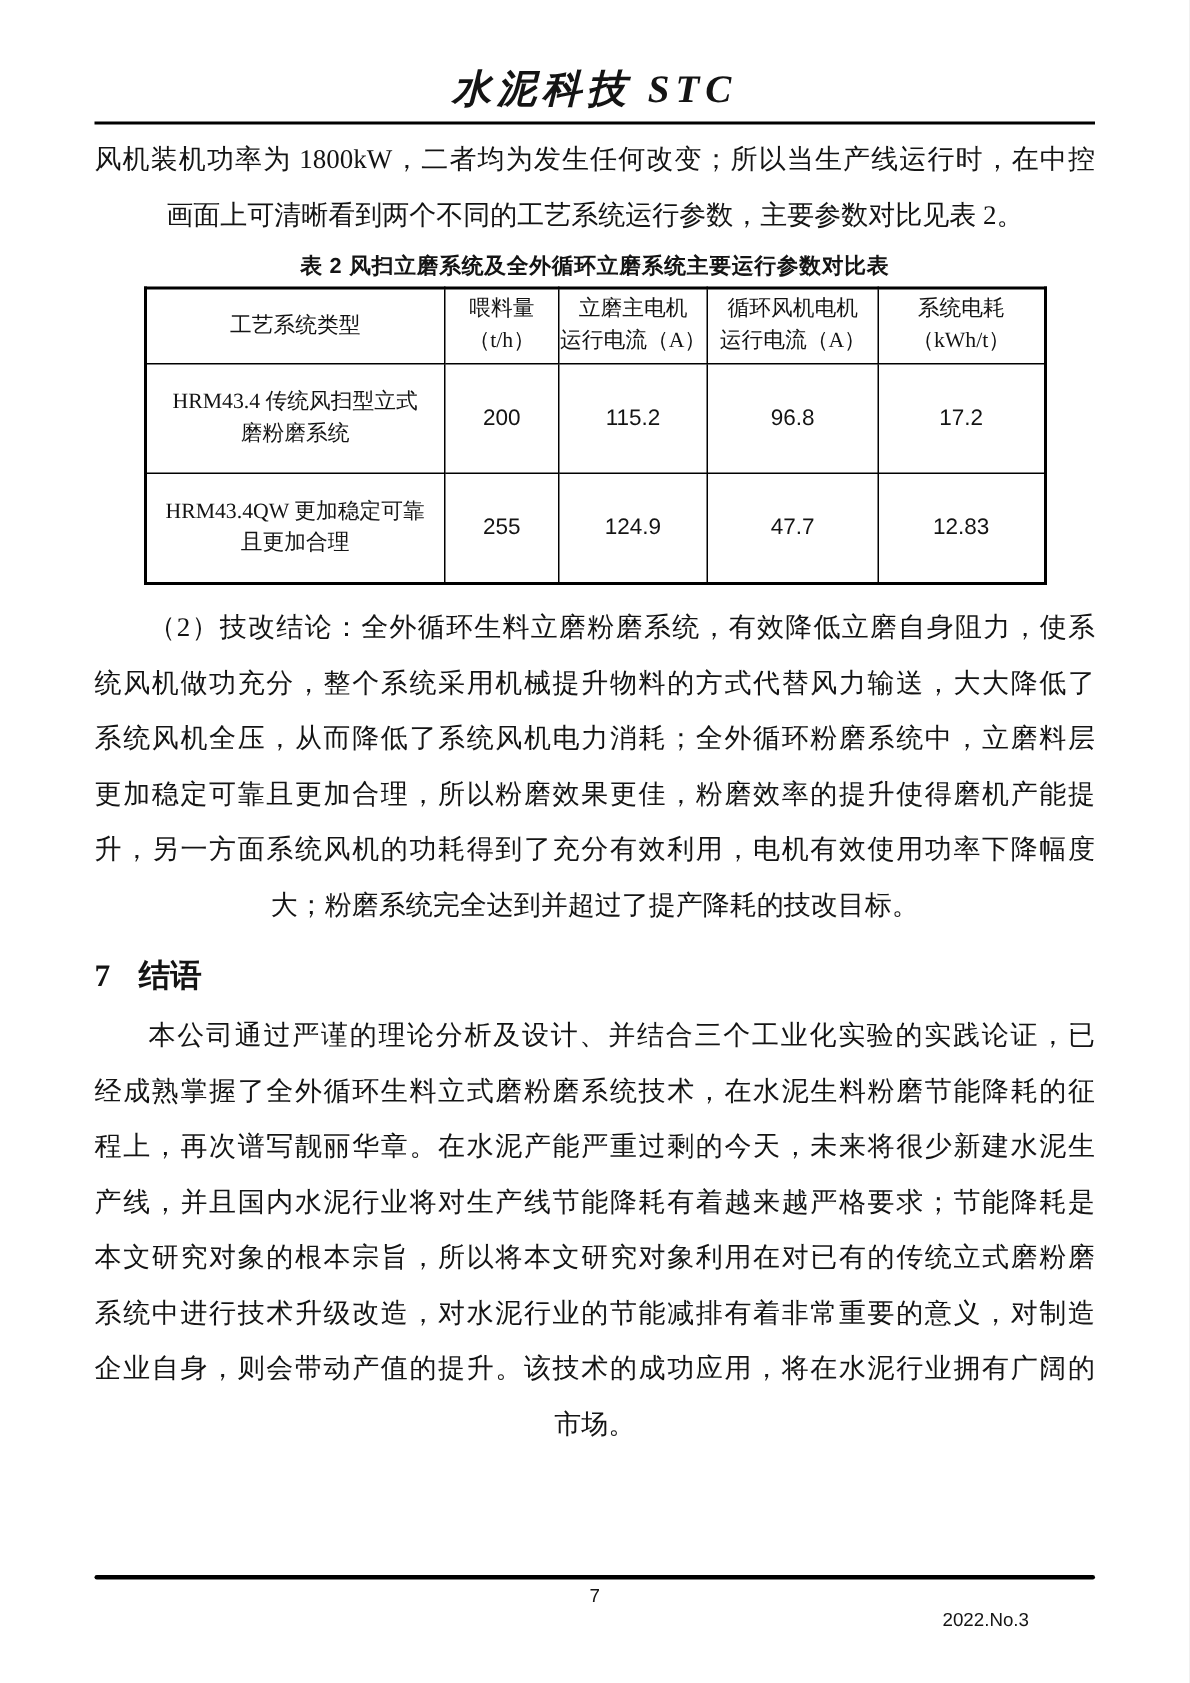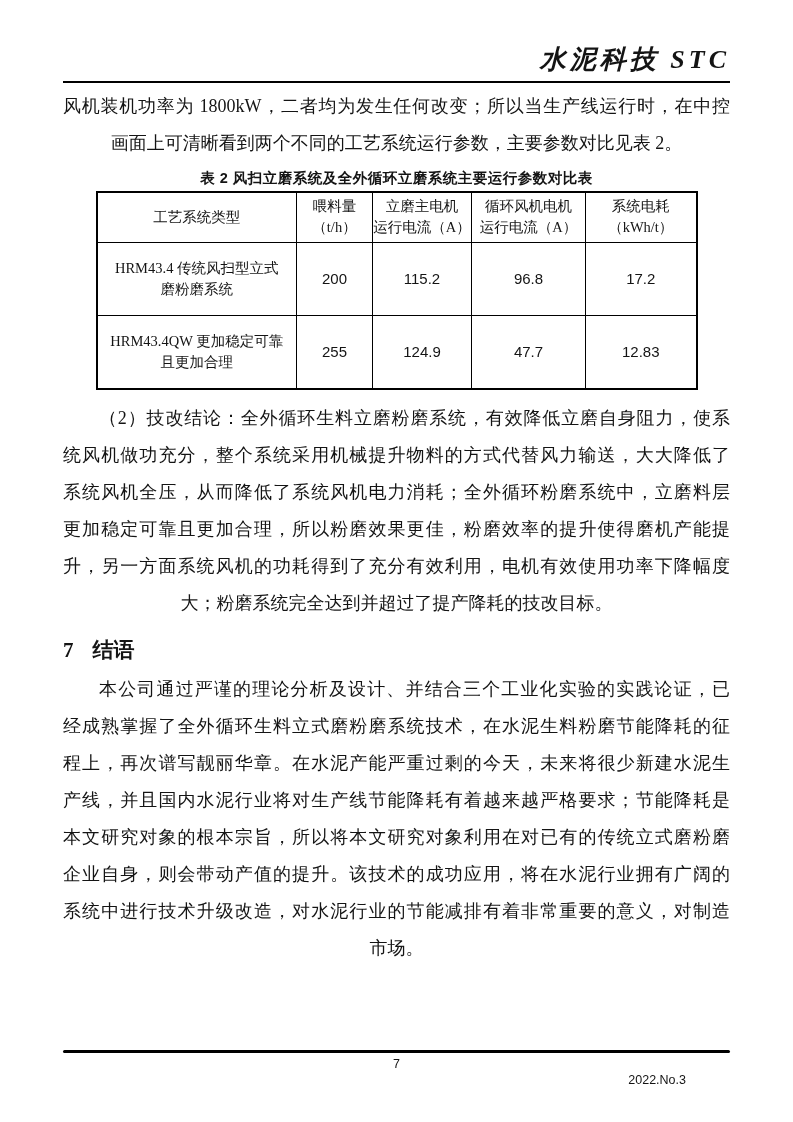--- a/index.html
+++ b/index.html
@@ -12,21 +12,21 @@
     background: #ffffff;
     color: #141414;
     font-family: "Liberation Serif", "DejaVu Serif", serif;
     overflow: hidden;
   }
   .doc-header {
     margin: 0 63px;
     padding-top: 44px;
     padding-bottom: 5px;
     border-bottom: 2.5px solid #000;
-    text-align: right;
+    text-align: center;
   }
   .journal-title {
     font-size: 26px;
     line-height: 32px;
     font-weight: bold;
     font-style: italic;
     letter-spacing: 4px;
   }
   .body-area { margin: 0 63px; }
   .para { font-size: 18px; line-height: 37px; }
@@ -166,22 +166,22 @@
     <div class="section-heading">
       <span class="hnum">7</span><span>结语</span>
     </div>
 
     <div class="para p3">
       <div class="ln j ind">本公司通过严谨的理论分析及设计、并结合三个工业化实验的实践论证，已</div>
       <div class="ln j">经成熟掌握了全外循环生料立式磨粉磨系统技术，在水泥生料粉磨节能降耗的征</div>
       <div class="ln j">程上，再次谱写靓丽华章。在水泥产能严重过剩的今天，未来将很少新建水泥生</div>
       <div class="ln j">产线，并且国内水泥行业将对生产线节能降耗有着越来越严格要求；节能降耗是</div>
       <div class="ln j">本文研究对象的根本宗旨，所以将本文研究对象利用在对已有的传统立式磨粉磨</div>
+      <div class="ln j">系统中进行技术升级改造，对水泥行业的节能减排有着非常重要的意义，对制造</div>
       <div class="ln j">企业自身，则会带动产值的提升。该技术的成功应用，将在水泥行业拥有广阔的</div>
-      <div class="ln j">系统中进行技术升级改造，对水泥行业的节能减排有着非常重要的意义，对制造</div>
       <div class="ln last">市场。</div>
     </div>
 
   </div>
 
   <div class="footer-rule"></div>
   <div class="page-footer">
     <span class="pageno">7</span>
     <span class="issue">2022.No.3</span>
   </div>

